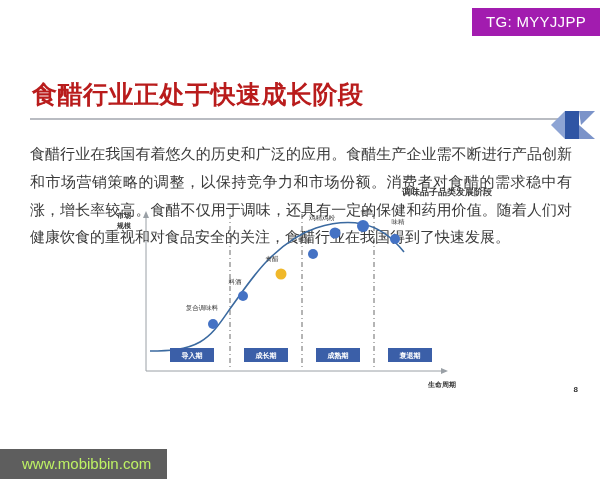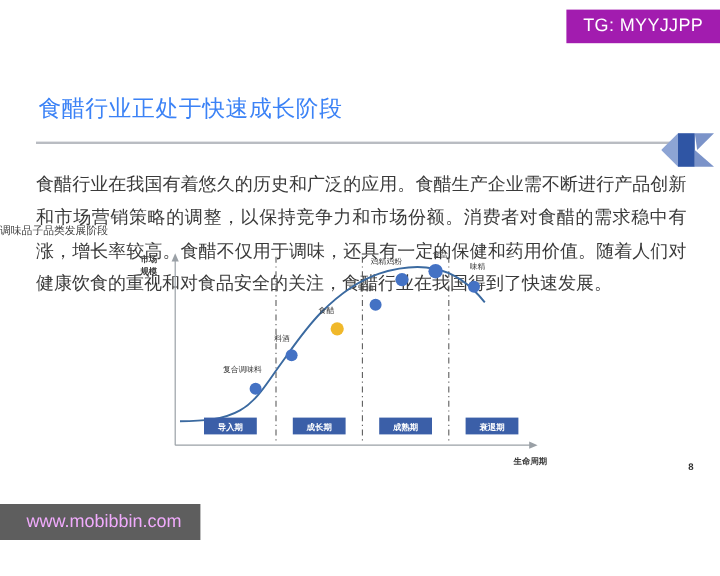--- a/index.html
+++ b/index.html
@@ -28,23 +28,23 @@
     padding: 6px 14px 7px 14px;
     line-height: 1;
     white-space: nowrap;
   }
 
   
   .slide-title {
     position: absolute;
     left: 32px;
     top: 78px;
-    font-size: 19px;
-    font-weight: normal;
-    color: #3b82f6;
+    font-size: 25px;
+    font-weight: bold;
+    color: #b91c1c;
     letter-spacing: 0.5px;
     white-space: nowrap;
   }
   .title-rule {
     position: absolute;
     left: 30px;
     top: 118px;
     width: 540px;
     height: 2px;
     background: #b9bcc2;
@@ -78,23 +78,23 @@
     left: 0;
     top: 186px;
     width: 600px;
     height: 215px;
   }
   .chart-title {
     position: absolute;
     left: 0;
     top: 0;
     width: 492px;
-    text-align: left;
+    text-align: right;
     font-size: 9px;
-    font-weight: normal;
+    font-weight: bold;
     color: #3a3a3a;
   }
   .chart-svg {
     position: absolute;
     left: 0;
     top: 10px;
   }
   .axis-label {
     font-size: 7px;
     fill: #3a3a3a;
@@ -120,23 +120,23 @@
     top: 385px;
     font-size: 8px;
     font-weight: bold;
     color: #333333;
   }
 
   
   .site-badge {
     position: absolute;
     left: 0px;
-    bottom: 30px;
+    bottom: 1px;
     background: #5e5e5e;
-    color: #f0abfc;
+    color: #bef264;
     font-size: 15px;
     padding: 7px 16px 8px 22px;
     line-height: 1;
     white-space: nowrap;
   }
 </style>
 </head>
 <body>
 
 <div class="tg-badge">TG: MYYJJPP</div>

